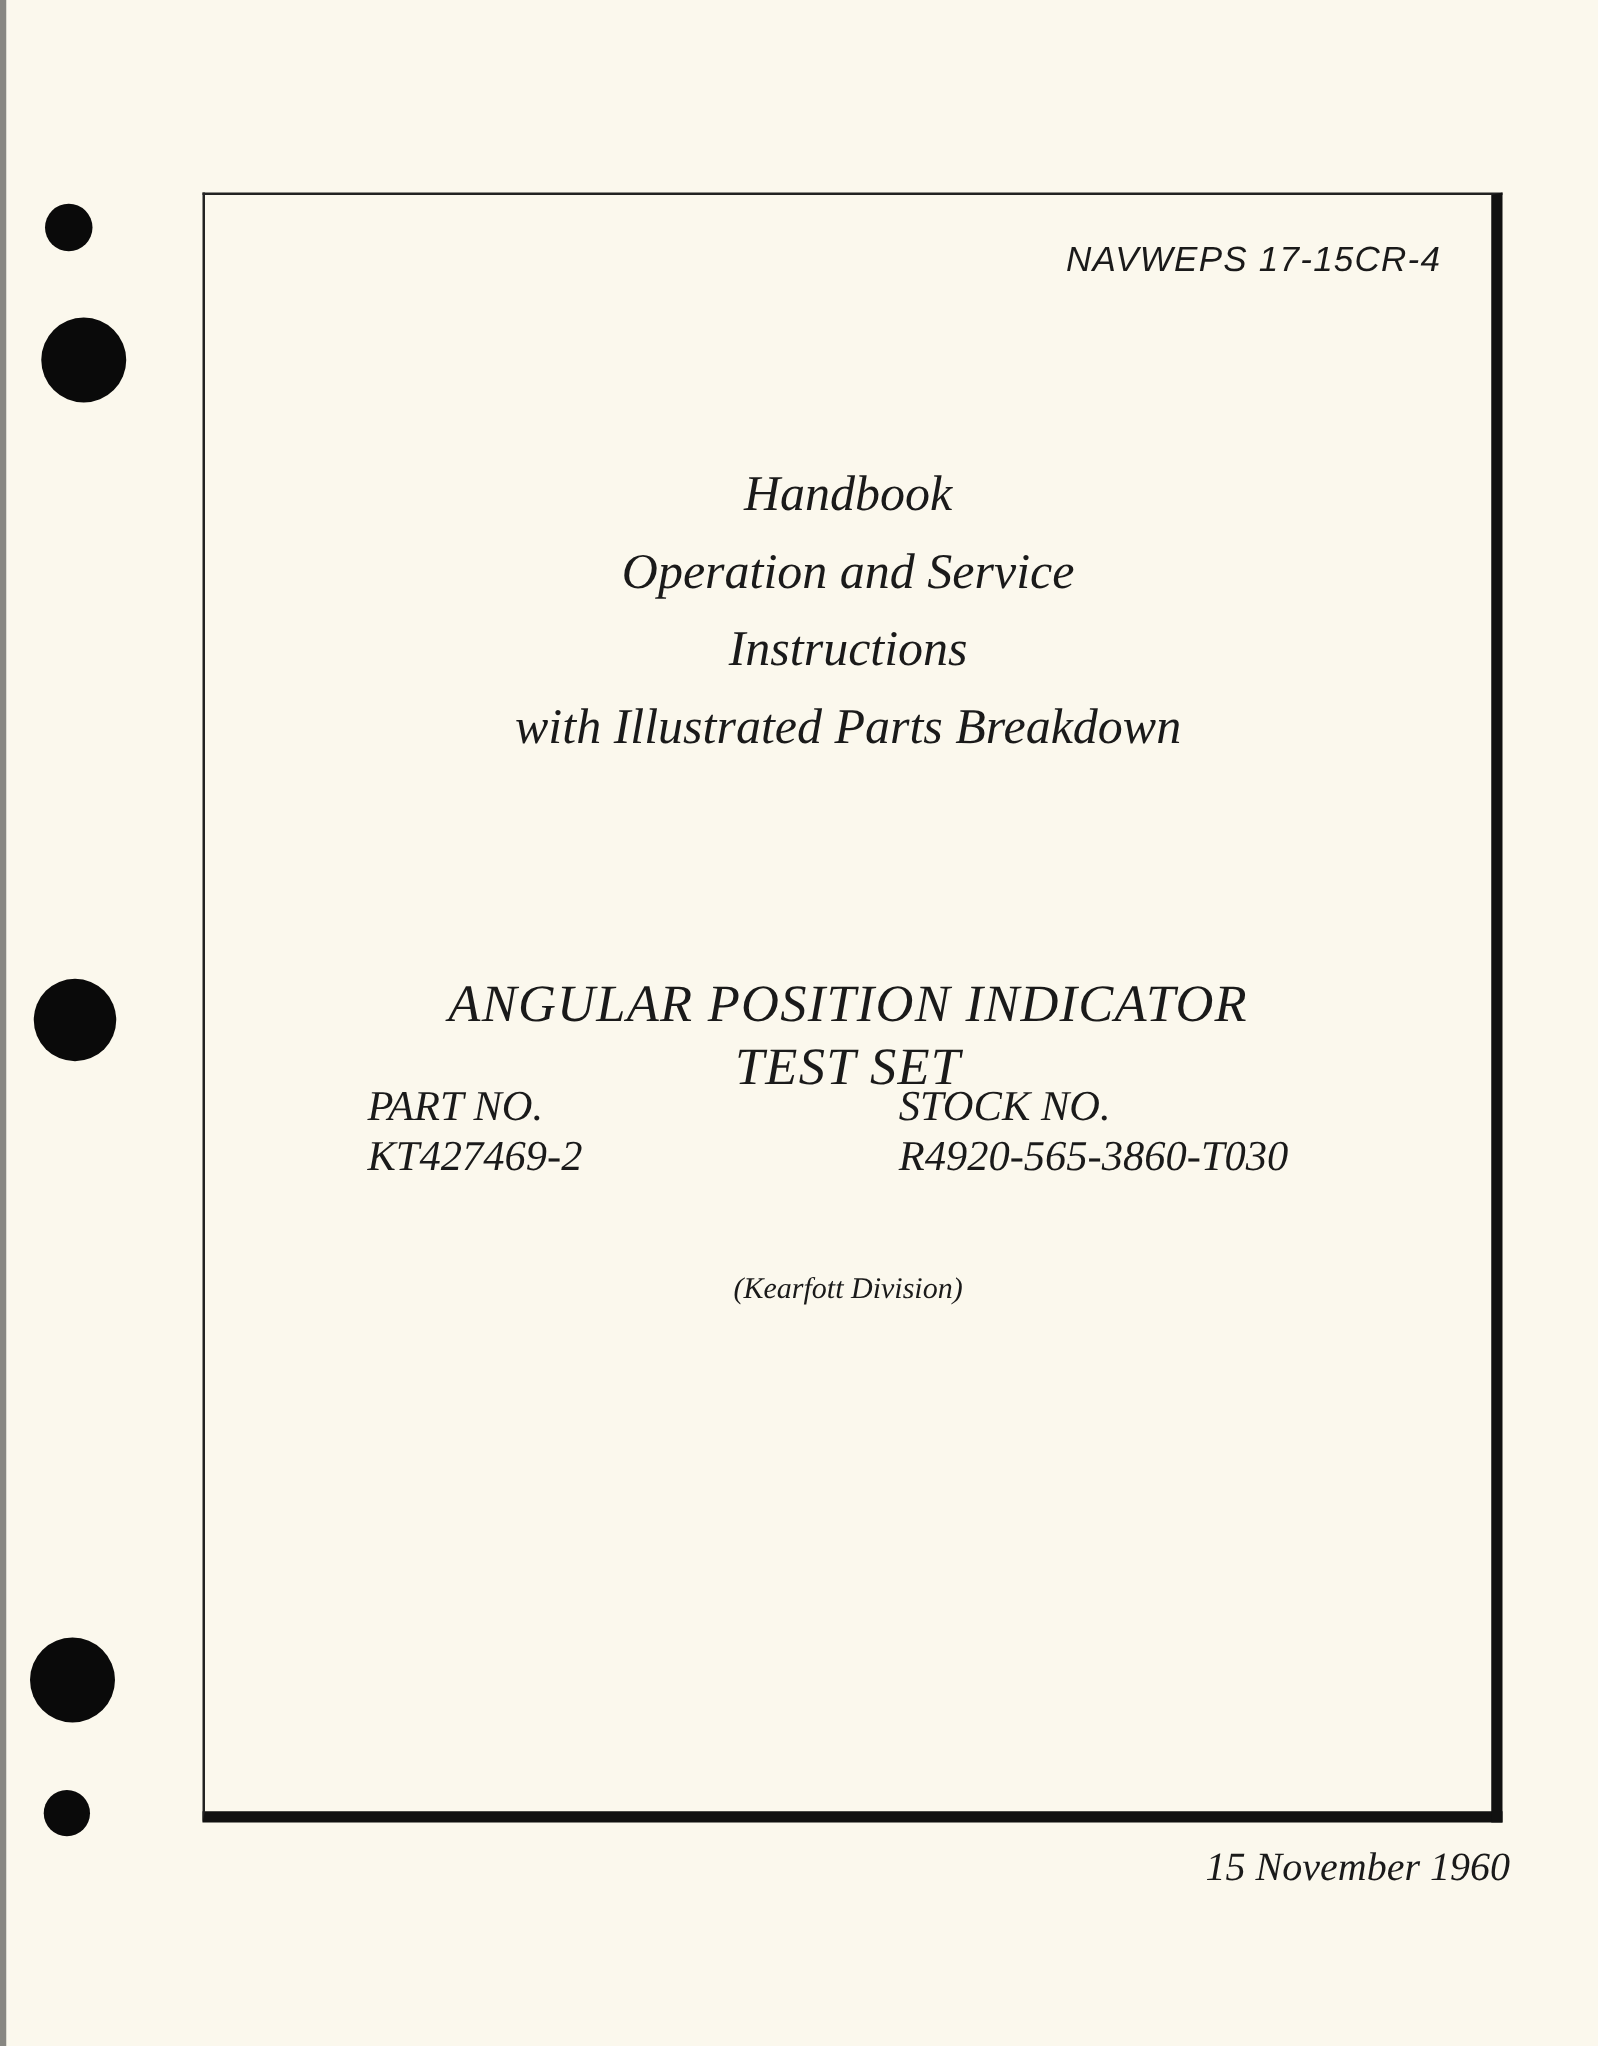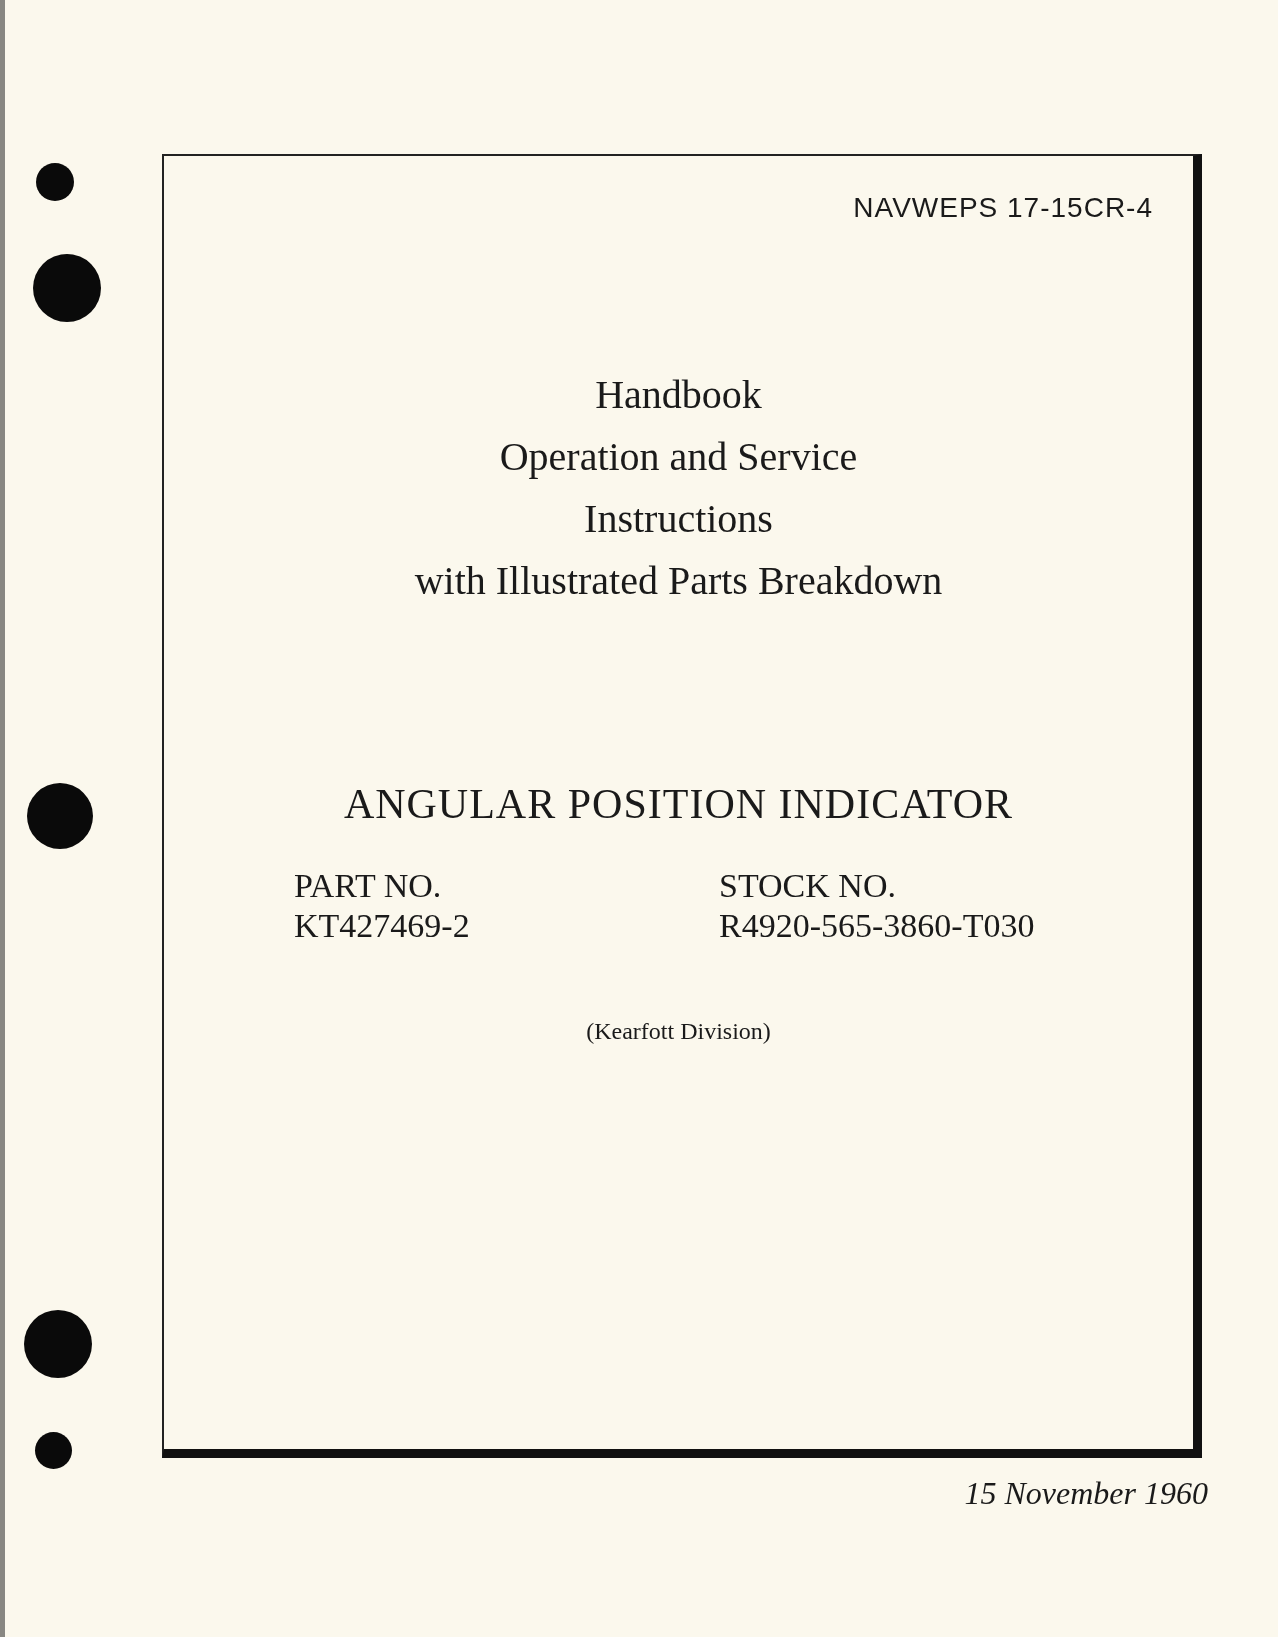--- a/index.html
+++ b/index.html
@@ -1,19 +1,19 @@
 <!DOCTYPE html>
 <html><head>
 <meta charset="utf-8">
 <style>
   html, body { margin:0; padding:0; }
   body { width:1278px; height:1637px; background:#fbf8ed; position:relative; overflow:hidden; font-family:"Liberation Serif", serif; color:#1a1a1a; }
   .edge { position:absolute; left:0; top:0; width:5px; height:1637px; background:#2a2a2a; opacity:0.55; }
   .hole { position:absolute; background:#0a0a0a; border-radius:50%; }
-  .frame { position:absolute; left:162px; top:154px; width:1040px; height:1304px; border-top:2px solid #222; border-left:2px solid #222; border-right:9px solid #111; border-bottom:9px solid #111; box-sizing:border-box; }
+  .frame { position:absolute; left:162px; top:154px; width:1040px; height:1304px; border-top:2px solid #222; border-left:2px solid #222; border-right:9px solid #111; border-bottom:9px solid #111; box-sizing:border-box;font-style:italic; }
   .code { position:absolute; right:40px; top:36px; font-family:"Liberation Sans", sans-serif; font-size:28px; letter-spacing:1px; color:#1a1a1a; }
   .center { position:absolute; left:0; width:100%; text-align:center; }
   .h1 { font-size:40px; line-height:62px; }
   .title { font-size:42px; letter-spacing:1px; line-height:48px;margin-top:30px; }
   .cols { position:absolute; top:710px; left:0; width:100%; font-size:34px; line-height:40px; }
   .col { position:absolute; text-align:left; }
   .div { font-size:24px; }
   .pub { font-family:"Liberation Sans", sans-serif; font-size:21px; letter-spacing:1.5px; line-height:32px; }
   .date { position:absolute; right:70px; top:1475px; font-style:italic; font-size:32px; }
 </style>
@@ -31,20 +31,21 @@
 
 <div class="frame">
   <div class="code">NAVWEPS 17-15CR-4</div>
 
   <div class="center h1" style="top:270px">Operation and Service</div>
   <div class="center h1" style="top:208px">Handbook</div>
   <div class="center h1" style="top:332px">Instructions</div>
   <div class="center h1" style="top:394px">with Illustrated Parts Breakdown</div>
 
   <div class="center title" style="top:594px">ANGULAR POSITION INDICATOR</div>
+  <div class="center title" style="top:644px">TEST SET</div>
 
   <div class="cols">
     <div class="col" style="left:130px; width:240px">
       <div>PART NO.</div>
       <div>KT427469-2</div>
     </div>
     <div class="col" style="left:555px; width:400px">
       <div>STOCK NO.</div>
       <div>R4920-565-3860-T030</div>
     </div>

